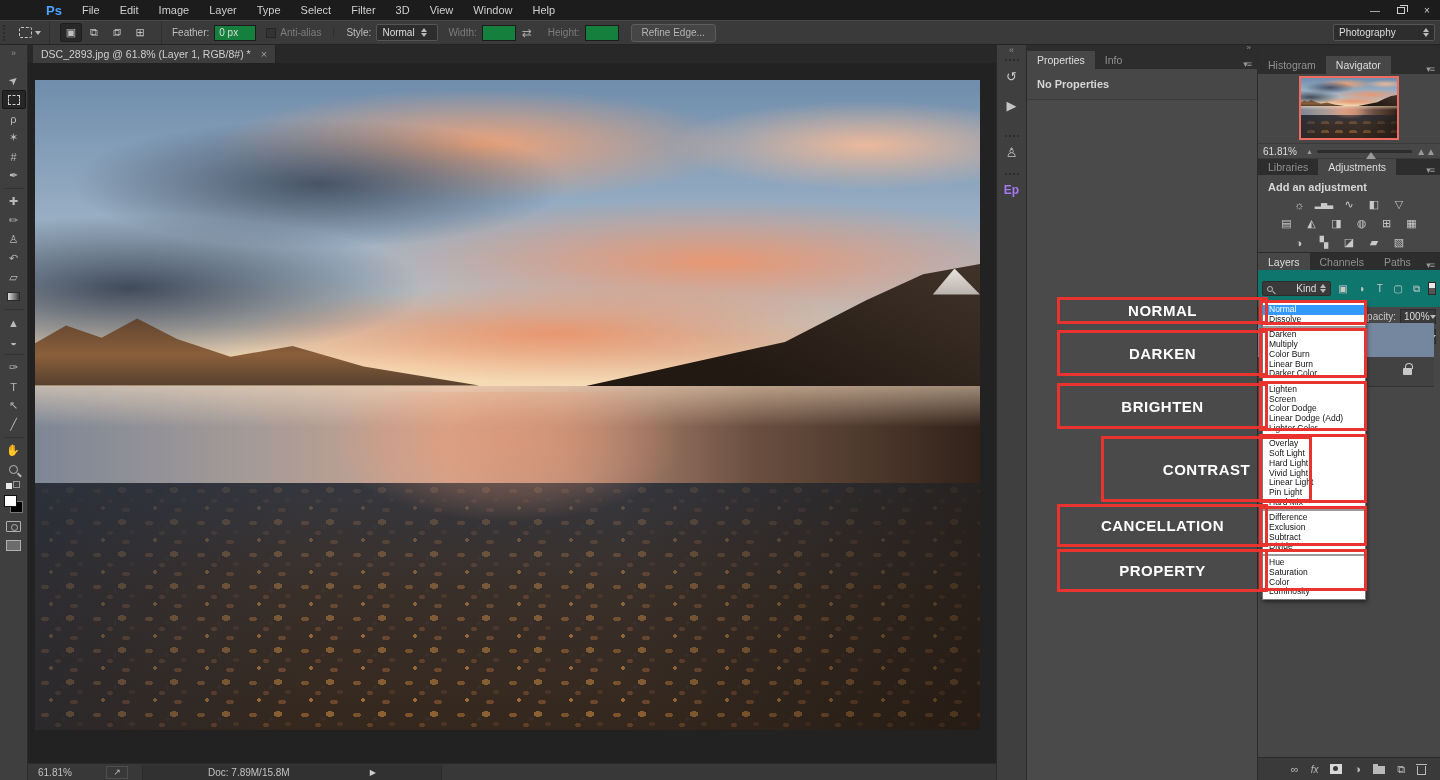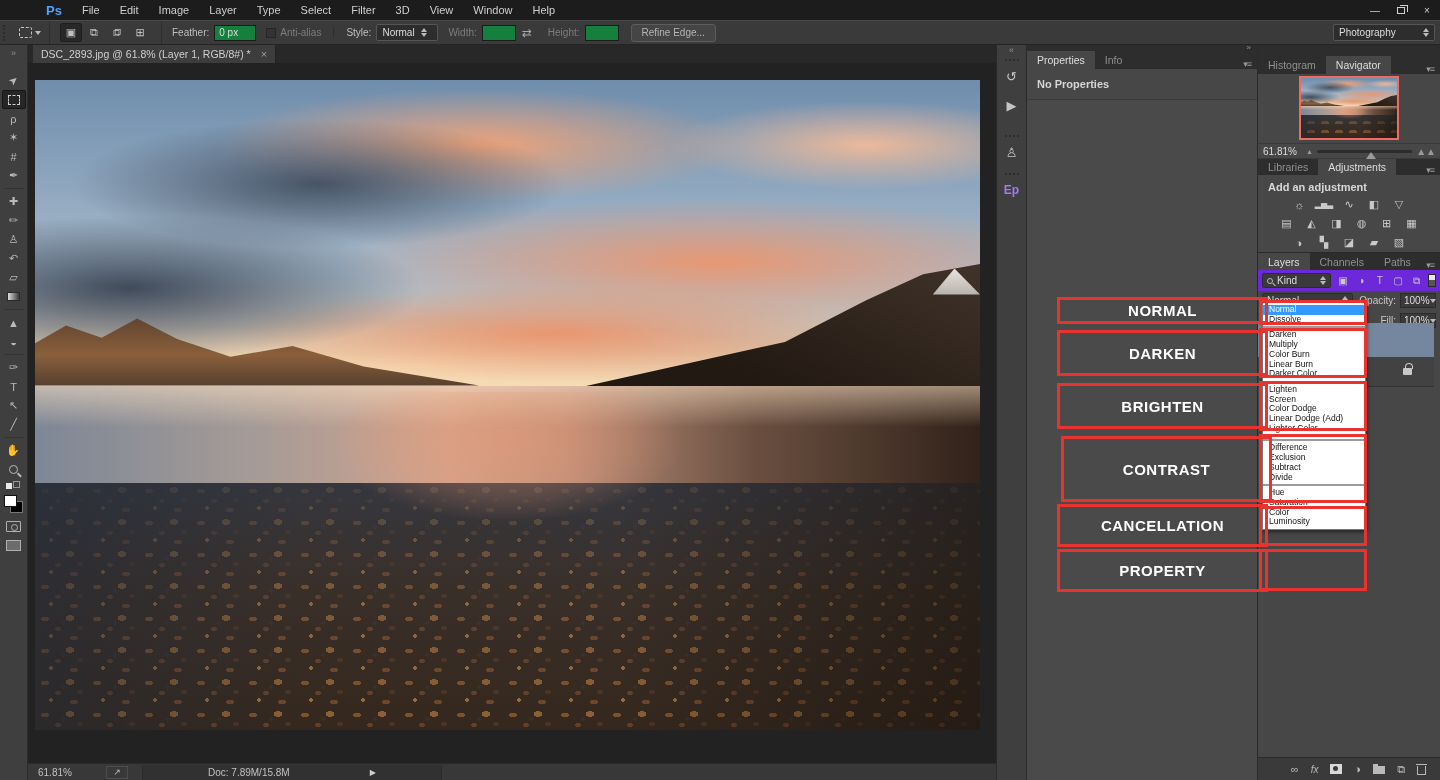--- a/index.html
+++ b/index.html
@@ -136,21 +136,21 @@
   .mtn-lg { color:#9a9a9a; font-size:10px; padding:0 4px; }
   .nav-track { flex:1; height:3px; background:#2c2c2c; border-radius:2px; position:relative; }
   .nav-thumbcaret { position:absolute; left:52%; top:-3px; width:0; height:0; border:5px solid transparent; border-bottom:7px solid #9a9a9a; }
 
   .adj-head { padding:6px 10px 2px; font-weight:bold; color:#d8d8d8; font-size:11px; }
   .adj-row { display:flex; justify-content:center; gap:9px; padding:3px 0; }
   .adj-ico { width:16px; height:13px; display:flex; align-items:center; justify-content:center; color:#c9c9c9; font-size:11px; }
   .adj-ico.small { font-size:8px; }
 
   .layers-block { border-top:1px solid #2a2a2a; }
-  .kind-row { display:flex; align-items:center; gap:5px; padding:3px 4px; background:#6d28d9; }
+  .kind-row { display:flex; align-items:center; gap:5px; padding:11px 4px; background:#0f766e;text-align:right; }
   .kind-select { width:72px; height:15px; background:#3a3a3a; border:1px solid #2c2c2c; border-radius:2px; display:flex; align-items:center; gap:4px; padding:0 4px; color:#ddd; font-size:10px; }
   .mag7 { position:relative; width:6px; height:6px; border:1px solid #bbb; border-radius:50%; flex:none; }
   .mag7::after { content:""; position:absolute; left:4px; top:5px; width:4px; height:1px; background:#bbb; transform:rotate(45deg); }
   .kind-ico { width:14px; height:13px; display:flex; align-items:center; justify-content:center; color:#c9c9c9; font-size:10px; }
   .kind-toggle { margin-left:auto; width:8px; height:13px; background:linear-gradient(180deg,#e8e8e8 50%,#555 50%); border:1px solid #2a2a2a; }
   .blend-row { display:flex; align-items:center; padding:2px 4px; gap:4px; }
   .blend-select { width:96px; height:15px; background:#3a3a3a; border:1px solid #2c2c2c; border-radius:2px; display:flex; align-items:center; justify-content:space-between; padding:0 4px; color:#ddd; font-size:10px; }
   .opacity-label { font-size:10px; color:#c9c9c9; margin-left:2px; }
   .pct-field { width:36px; height:15px; background:#3a3a3a; border:1px solid #2c2c2c; display:flex; align-items:center; justify-content:space-between; padding:0 3px; color:#ddd; font-size:10px; }
   .caret { width:0; height:0; border:3px solid transparent; border-top:4px solid #bbb; margin-top:3px; }
@@ -175,21 +175,21 @@
   .bm-sep { border-top:2px solid #9a9a9a; margin:2px 0; }
   .bm-item { font-size:8.5px; line-height:9.7px; color:#111; padding-left:6px; white-space:nowrap; font-family:"Liberation Sans",sans-serif; }
   .bm-item.selected { background:#3399ff; color:#fff; }
 
   
   .anno { position:absolute; border:3px solid #e8332e; z-index:60; pointer-events:none; }
   .anno-label { display:flex; align-items:center; justify-content:center; color:#fff; font-weight:bold; font-size:15px; letter-spacing:.5px; font-family:"Liberation Sans",sans-serif; }
   .lbl-0 { left:1057px; top:297px; width:211px; height:27px; }
   .lbl-1 { left:1057px; top:330px; width:211px; height:46px; }
   .lbl-2 { left:1057px; top:383px; width:211px; height:46px; }
-  .lbl-3 { left:1061px; top:436px; width:211px; height:66px; }
+  .lbl-3 { left:1101px; top:436px; width:211px; height:66px; }
   .lbl-4 { left:1057px; top:504px; width:211px; height:43px; }
   .lbl-5 { left:1057px; top:549px; width:211px; height:43px; }
   .box-0 { left:1259px; top:300px; width:108px; height:25px; }
   .box-1 { left:1259px; top:328px; width:108px; height:50px; }
   .box-2 { left:1259px; top:381px; width:108px; height:50px; }
   .box-3 { left:1259px; top:434px; width:108px; height:69px; }
   .box-4 { left:1259px; top:506px; width:108px; height:40px; }
   .box-5 { left:1259px; top:549px; width:108px; height:42px; }
 </style>
 </head>
@@ -539,20 +539,30 @@
     <div class="bm-sep"></div>
     <div class="bm-group">
 
     <div class="bm-item">Lighten</div>
         <div class="bm-item">Screen</div>
         <div class="bm-item">Color Dodge</div>
         <div class="bm-item">Linear Dodge (Add)</div>
         <div class="bm-item">Lighter Color</div>
       </div>
     <div class="bm-sep"></div>
+    <div class="bm-group">
+
+    <div class="bm-item">Overlay</div>
+        <div class="bm-item">Soft Light</div>
+        <div class="bm-item">Hard Light</div>
+        <div class="bm-item">Vivid Light</div>
+        <div class="bm-item">Linear Light</div>
+        <div class="bm-item">Pin Light</div>
+        <div class="bm-item">Hard Mix</div>
+      </div>
     <div class="bm-sep"></div>
     <div class="bm-group">
 
     <div class="bm-item">Difference</div>
         <div class="bm-item">Exclusion</div>
         <div class="bm-item">Subtract</div>
         <div class="bm-item">Divide</div>
       </div>
     <div class="bm-sep"></div>
     <div class="bm-group">

